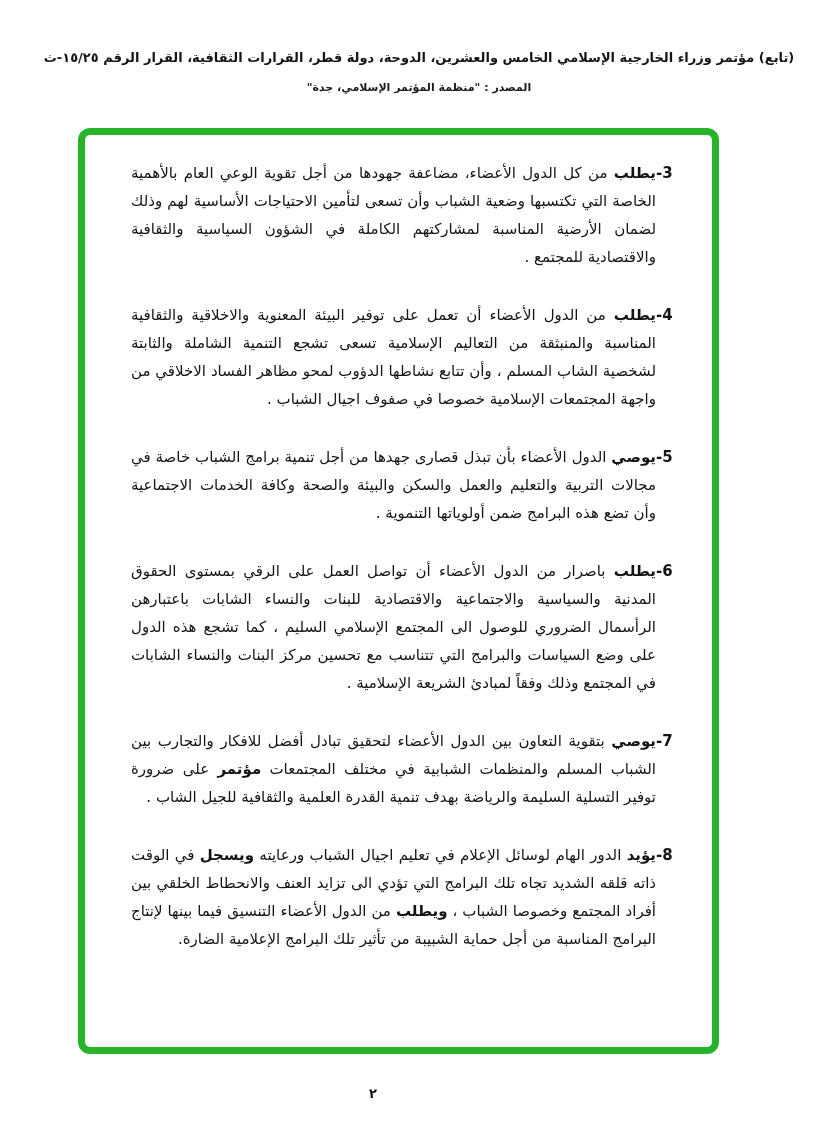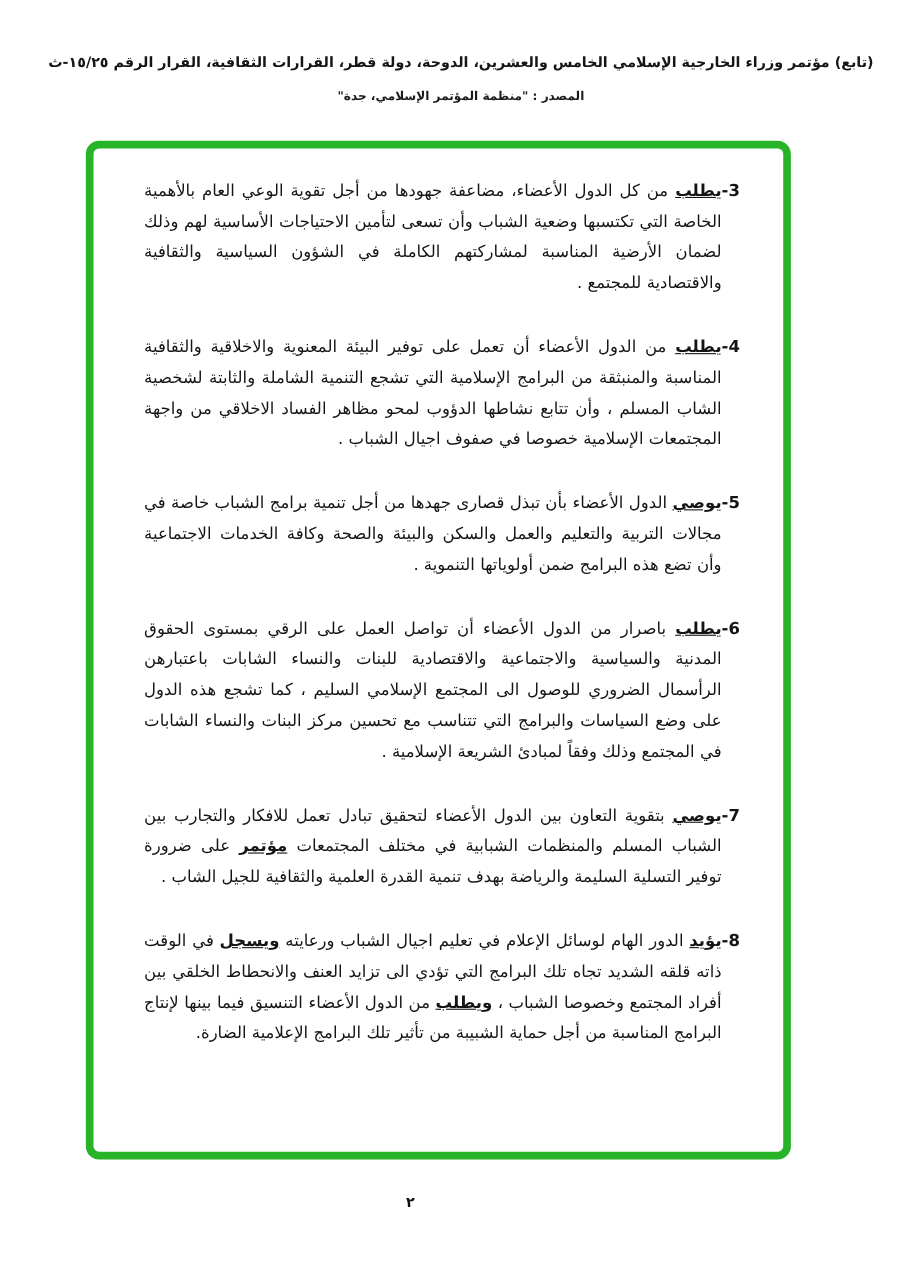--- a/index.html
+++ b/index.html
@@ -67,21 +67,21 @@
     text-align: left;
     color: #141414;
   }
   .res-text {
     flex: 1 1 auto;
     font-size: 15px;
     line-height: 28px;
     text-align: justify;
     color: #141414;
   }
-  .res-text .b { font-weight: bold; text-decoration: underline; }
+  .res-text .b { font-weight: bold; }
   .page-number {
     position: absolute;
     top: 1086px;
     left: 358px;
     width: 30px;
     text-align: center;
     font-size: 13px;
     font-weight: bold;
     color: #111111;
   }
@@ -98,33 +98,33 @@
 
   <div class="annotation-box"></div>
 
   <div class="res-list">
       <div class="res-item">
         <div class="res-marker">-3</div>
         <div class="res-text"><span class="b">يطلب</span><span> من كل الدول الأعضاء، مضاعفة جهودها من أجل تقوية الوعي العام بالأهمية الخاصة التي تكتسبها وضعية الشباب وأن تسعى لتأمين الاحتياجات الأساسية لهم وذلك لضمان الأرضية المناسبة لمشاركتهم الكاملة في الشؤون السياسية والثقافية والاقتصادية للمجتمع .</span></div>
       </div>
       <div class="res-item">
         <div class="res-marker">-4</div>
-        <div class="res-text"><span class="b">يطلب</span><span> من الدول الأعضاء أن تعمل على توفير البيئة المعنوية والاخلاقية والثقافية المناسبة والمنبثقة من البرامج الإسلامية التي تشجع التنمية الشاملة والثابتة لشخصية الشاب المسلم ، وأن تتابع نشاطها الدؤوب لمحو مظاهر الفساد الاخلاقي من واجهة المجتمعات الإسلامية خصوصا في صفوف اجيال الشباب .</span></div>
+        <div class="res-text"><span class="b">يطلب</span><span> من الدول الأعضاء أن تعمل على توفير البيئة المعنوية والاخلاقية والثقافية المناسبة والمنبثقة من التعاليم الإسلامية تسعى تشجع التنمية الشاملة والثابتة لشخصية الشاب المسلم ، وأن تتابع نشاطها الدؤوب لمحو مظاهر الفساد الاخلاقي من واجهة المجتمعات الإسلامية خصوصا في صفوف اجيال الشباب .</span></div>
       </div>
       <div class="res-item">
         <div class="res-marker">-5</div>
         <div class="res-text"><span class="b">يوصي</span><span> الدول الأعضاء بأن تبذل قصارى جهدها من أجل تنمية برامج الشباب خاصة في مجالات التربية والتعليم والعمل والسكن والبيئة والصحة وكافة الخدمات الاجتماعية وأن تضع هذه البرامج ضمن أولوياتها التنموية .</span></div>
       </div>
       <div class="res-item">
         <div class="res-marker">-6</div>
         <div class="res-text"><span class="b">يطلب</span><span> باصرار من الدول الأعضاء أن تواصل العمل على الرقي بمستوى الحقوق المدنية والسياسية والاجتماعية والاقتصادية للبنات والنساء الشابات باعتبارهن الرأسمال الضروري للوصول الى المجتمع الإسلامي السليم ، كما تشجع هذه الدول على وضع السياسات والبرامج التي تتناسب مع تحسين مركز البنات والنساء الشابات في المجتمع وذلك وفقاً لمبادئ الشريعة الإسلامية .</span></div>
       </div>
       <div class="res-item">
         <div class="res-marker">-7</div>
-        <div class="res-text"><span class="b">يوصي</span><span> بتقوية التعاون بين الدول الأعضاء لتحقيق تبادل تعمل للافكار والتجارب بين الشباب المسلم والمنظمات الشبابية في مختلف المجتمعات </span><span class="b">مؤتمر</span><span> على ضرورة توفير التسلية السليمة والرياضة بهدف تنمية القدرة العلمية والثقافية للجيل الشاب .</span></div>
+        <div class="res-text"><span class="b">يوصي</span><span> بتقوية التعاون بين الدول الأعضاء لتحقيق تبادل أفضل للافكار والتجارب بين الشباب المسلم والمنظمات الشبابية في مختلف المجتمعات </span><span class="b">مؤتمر</span><span> على ضرورة توفير التسلية السليمة والرياضة بهدف تنمية القدرة العلمية والثقافية للجيل الشاب .</span></div>
       </div>
       <div class="res-item">
         <div class="res-marker">-8</div>
         <div class="res-text"><span class="b">يؤيد</span><span> الدور الهام لوسائل الإعلام في تعليم اجيال الشباب ورعايته </span><span class="b">ويسجل</span><span> في الوقت ذاته قلقه الشديد تجاه تلك البرامج التي تؤدي الى تزايد العنف والانحطاط الخلقي بين أفراد المجتمع وخصوصا الشباب ، </span><span class="b">ويطلب</span><span> من الدول الأعضاء التنسيق فيما بينها لإنتاج البرامج المناسبة من أجل حماية الشبيبة من تأثير تلك البرامج الإعلامية الضارة.</span></div>
       </div>
     </div>
 
   <div class="page-number">٢</div>
 
 </div>

